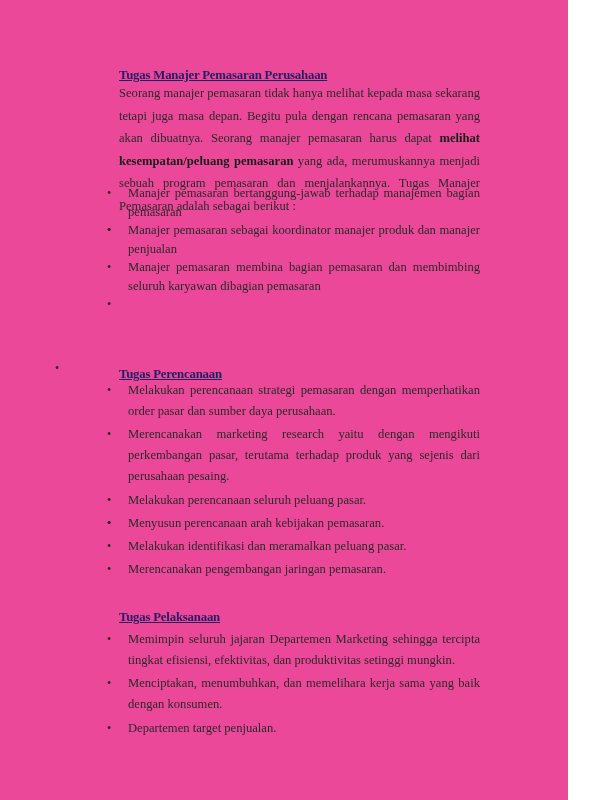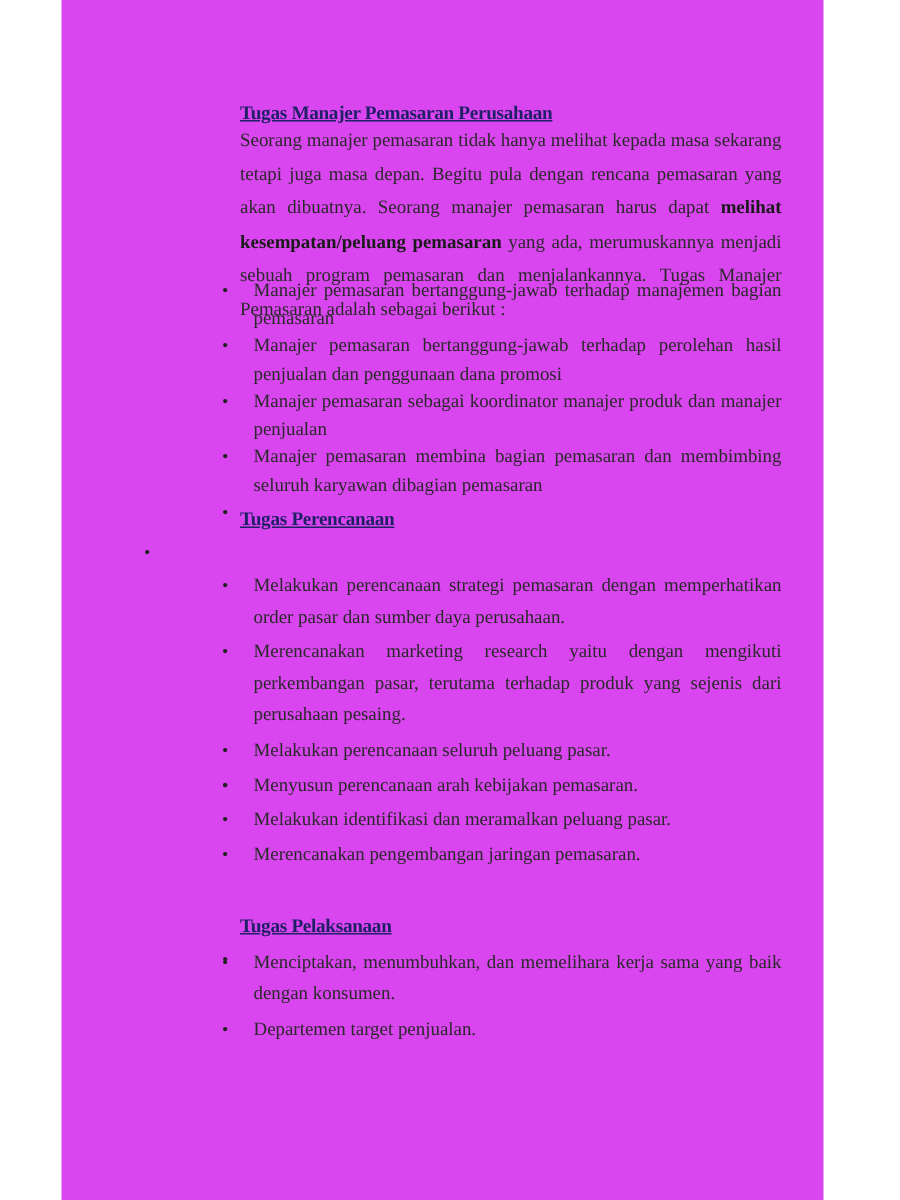--- a/index.html
+++ b/index.html
@@ -12,23 +12,22 @@
       height: 800px;
       position: relative;
       overflow: hidden;
       font-family: "Liberation Serif", "DejaVu Serif", serif;
       color: #2a2a2a;
       font-size: 12.6px;
     }
     .page {
       position: absolute;
       left: 0; top: 0;
-      width: 508px; height: 800px;
-      background: #d946ef;
-      margin-left: 41px;
+      width: 568px; height: 800px;
+      background: #ec4899;
     }
     .heading {
       position: absolute;
       font-weight: bold;
       color: #1f1f66;
       text-decoration: underline;
       text-decoration-color: #1f1f66;
       font-size: 12.8px;
       letter-spacing: -0.2px;
     }
@@ -76,40 +75,40 @@
 <div class="page">
 
   <div class="heading" style="left:119px; top:68px;">Tugas Manajer Pemasaran  Perusahaan</div>
 
   <div class="para" style="top:82px;">
     <span>Seorang manajer pemasaran tidak hanya melihat kepada masa sekarang tetapi juga masa depan. Begitu pula dengan rencana pemasaran yang akan dibuatnya. Seorang manajer pemasaran harus dapat </span><b>melihat kesempatan/peluang pemasaran</b><span> yang ada, merumuskannya menjadi sebuah program pemasaran dan menjalankannya. Tugas Manajer Pemasaran adalah sebagai berikut :</span>
   </div>
 
   <ul class="bullet-list list1" style="top:184px;">
     <li><span class="dot">•</span><span>Manajer pemasaran bertanggung-jawab terhadap manajemen bagian pemasaran</span></li>
-    <li><span class="dot">•</span><span>Manajer pemasaran bertanggung-jawab terhadap perolehan hasil penjualan dan penggunaan dana promosi</span></li>
+    <li><span class="dot">•</span></li>
     <li><span class="dot">•</span><span>Manajer pemasaran sebagai koordinator manajer produk dan manajer penjualan</span></li>
     <li><span class="dot">•</span><span>Manajer pemasaran membina bagian pemasaran dan membimbing seluruh karyawan dibagian pemasaran</span></li>
     <li><span class="dot">•</span></li>
   </ul>
 
   <span class="outer-bullet" style="top:361px;">•</span>
-  <div class="heading" style="left:119px; top:339px;">Tugas Perencanaan</div>
+  <div class="heading" style="left:119px; top:367px;">Tugas Perencanaan</div>
 
   <ul class="bullet-list list2" style="top:380px;">
     <li><span class="dot">•</span><span>Melakukan perencanaan strategi pemasaran dengan memperhatikan order pasar dan sumber daya perusahaan.</span></li>
     <li><span class="dot">•</span><span>Merencanakan marketing research yaitu dengan mengikuti perkembangan pasar, terutama terhadap produk yang sejenis dari perusahaan pesaing.</span></li>
     <li><span class="dot">•</span><span>Melakukan perencanaan seluruh peluang pasar.</span></li>
     <li><span class="dot">•</span></li>
     <li><span class="dot">•</span><span>Menyusun perencanaan arah kebijakan pemasaran.</span></li>
     <li><span class="dot">•</span><span>Melakukan identifikasi dan meramalkan peluang pasar.</span></li>
     <li><span class="dot">•</span><span>Merencanakan pengembangan jaringan pemasaran.</span></li>
   </ul>
 
   <div class="heading" style="left:119px; top:610px;text-align:center;">Tugas Pelaksanaan</div>
 
   <ul class="bullet-list list3" style="top:629px;">
-    <li><span class="dot">•</span></li>
+    <li><span class="dot">•</span><span>Memimpin seluruh jajaran Departemen Marketing sehingga tercipta tingkat efisiensi, efektivitas, dan produktivitas setinggi mungkin.</span></li>
     <li><span class="dot">•</span><span>Menciptakan, menumbuhkan, dan memelihara kerja sama yang baik dengan konsumen.</span></li>
     <li><span class="dot">•</span><span>Departemen target penjualan.</span></li>
   </ul>
 
 </div>
 
 </body></html>

